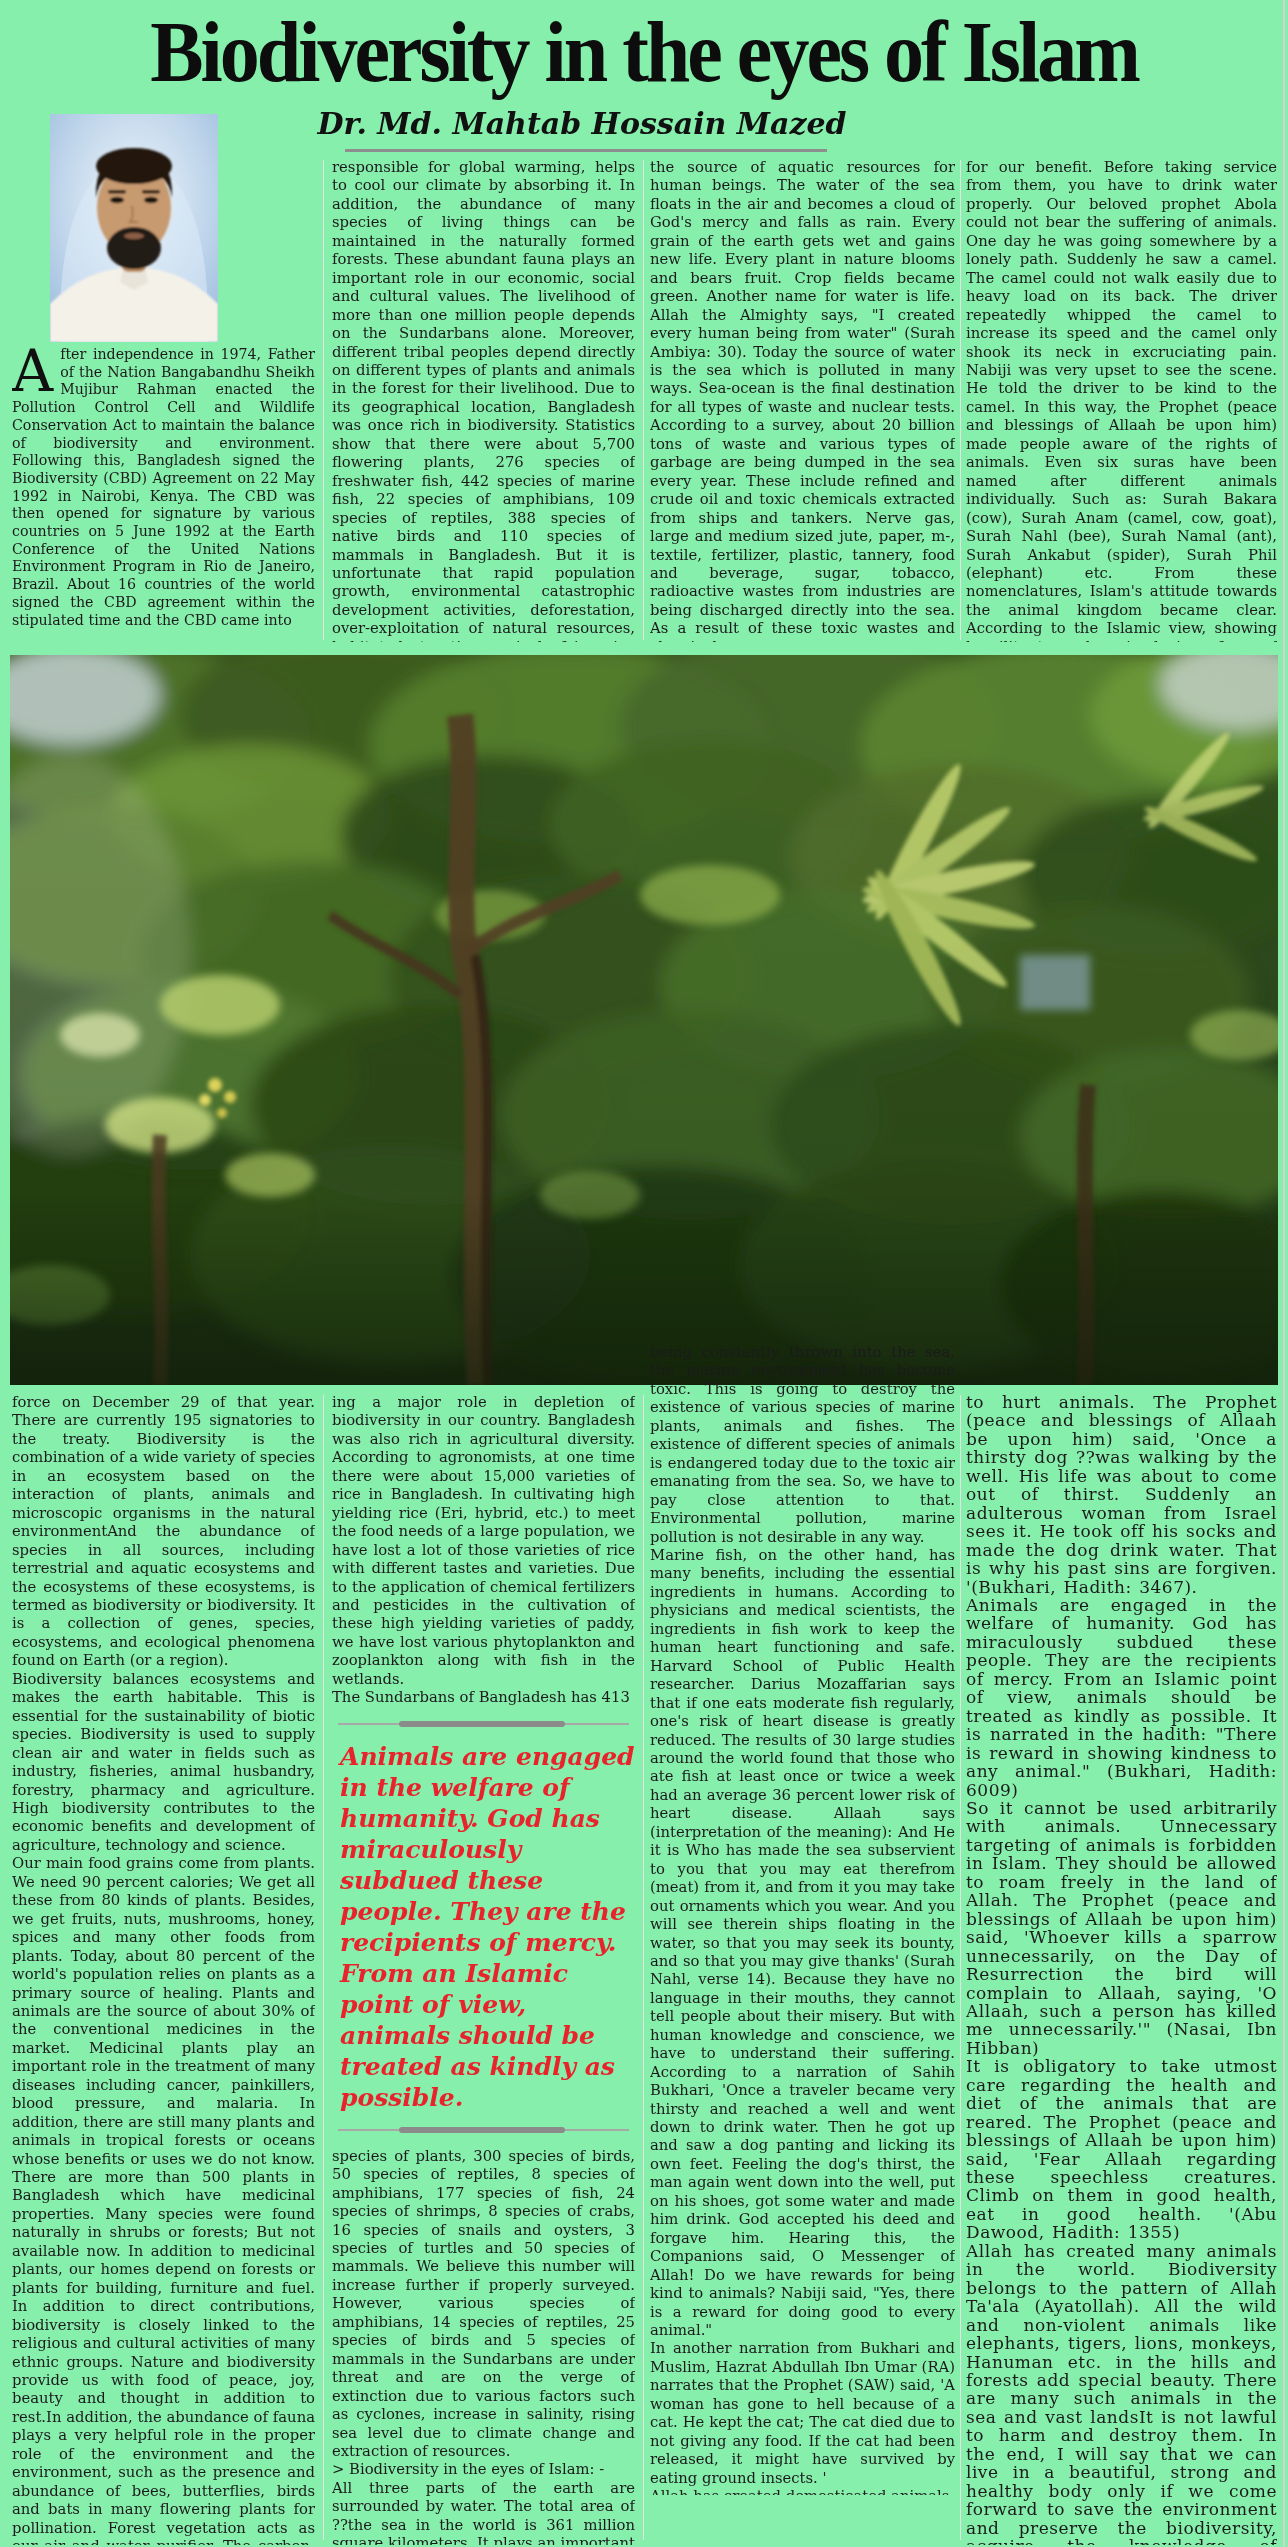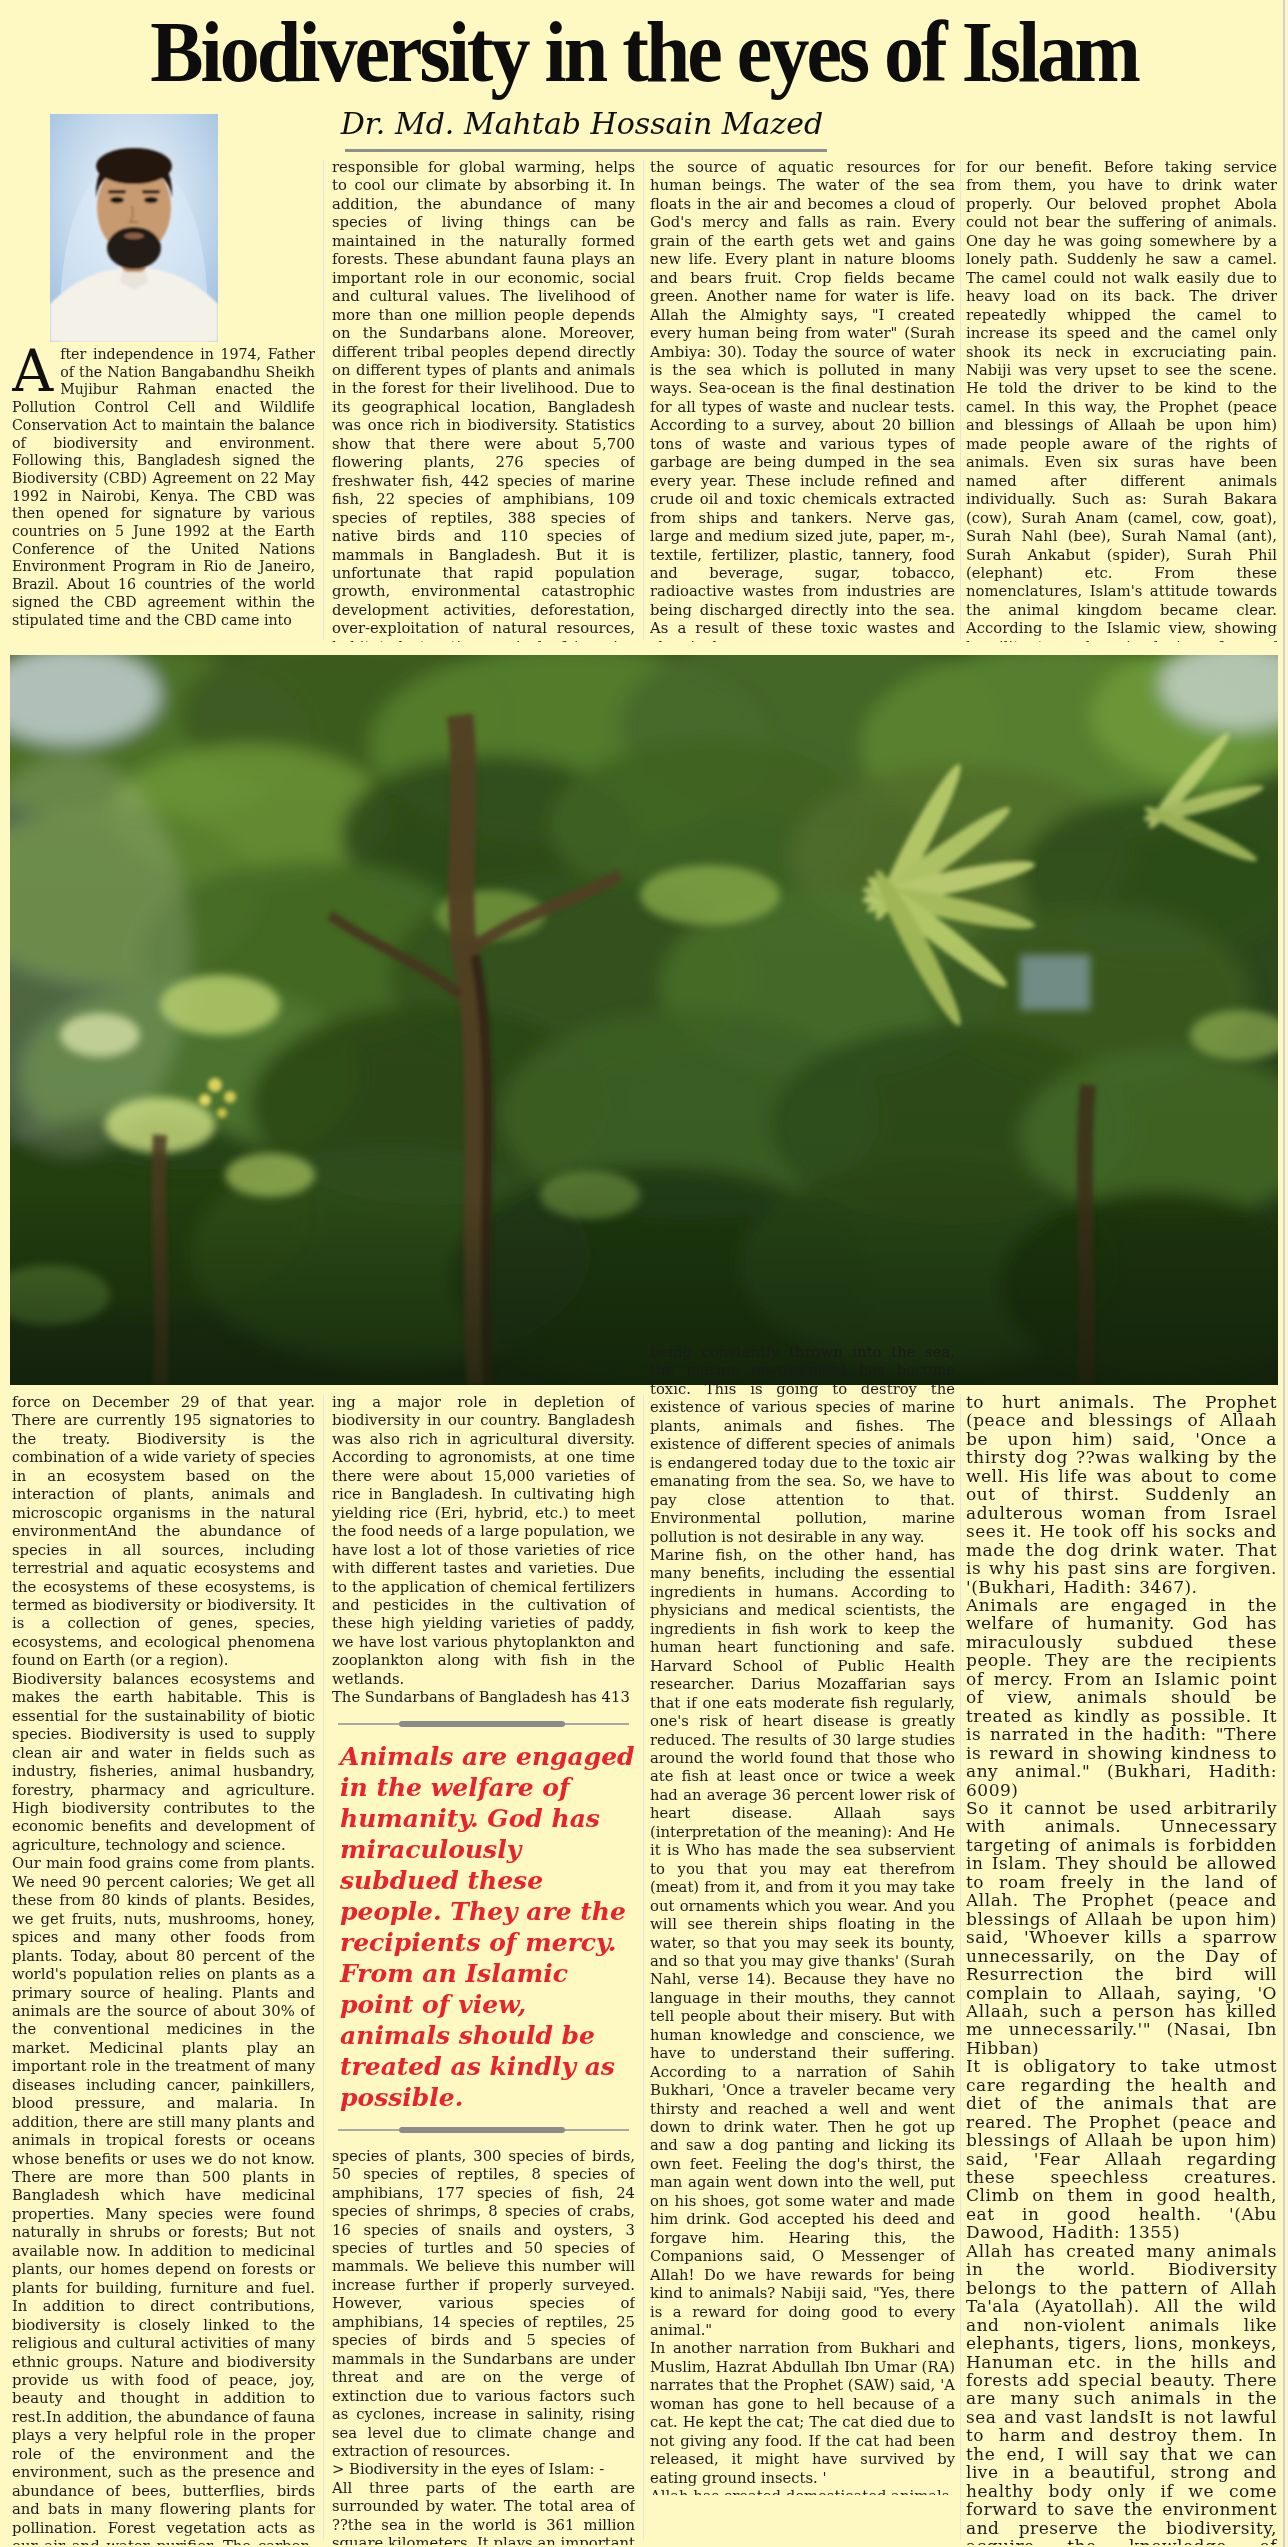--- a/index.html
+++ b/index.html
@@ -1,22 +1,22 @@
 <!DOCTYPE html>
 <html><head>
 <meta charset="utf-8">
 <style>
   html,body{margin:0;padding:0;background:#efefef;}
-  .page{position:relative;width:1288px;height:2547px;background:#fef9c3;overflow:hidden;
+  .page{position:relative;width:1288px;height:2547px;background:#86efac;overflow:hidden;
         font-family:"DejaVu Serif",serif;color:#1b1b1b;margin:0 auto;}
   .title{position:absolute;top:2px;left:0;width:100%;margin:0;text-align:center;
          font-family:"Liberation Serif",serif;font-weight:bold;font-size:80px;line-height:92px;
          letter-spacing:-3px;color:#0d0d0d;transform:scaleY(1.08);transform-origin:top center;}
   .byline{position:absolute;top:106px;left:302px;width:560px;text-align:center;
-          font-style:italic;font-weight:normal;font-size:30px;color:#111;}
+          font-style:italic;font-weight:bold;font-size:30px;color:#111;}
   .byline-rule{position:absolute;top:149px;left:345px;width:482px;height:3px;background:#8e8e8e;}
   .author-photo{position:absolute;left:50px;top:114px;width:168px;height:228px;margin:0;}
   .author-photo svg{display:block;width:100%;height:100%;}
   .col{position:absolute;overflow:hidden;}
   .body-text{margin:0;text-align:justify;font-size:14.8px;line-height:18.45px;}
   #tc1{left:12px;top:346px;width:303px;height:306px;}
   #tc1 .body-text{font-size:14.2px;line-height:17.7px;}
   #tc2{left:332px;top:158px;width:303px;height:484px;}
   #tc3{left:650px;top:158px;width:305px;height:484px;}
   #tc4{left:966px;top:158px;width:311px;height:484px;}

